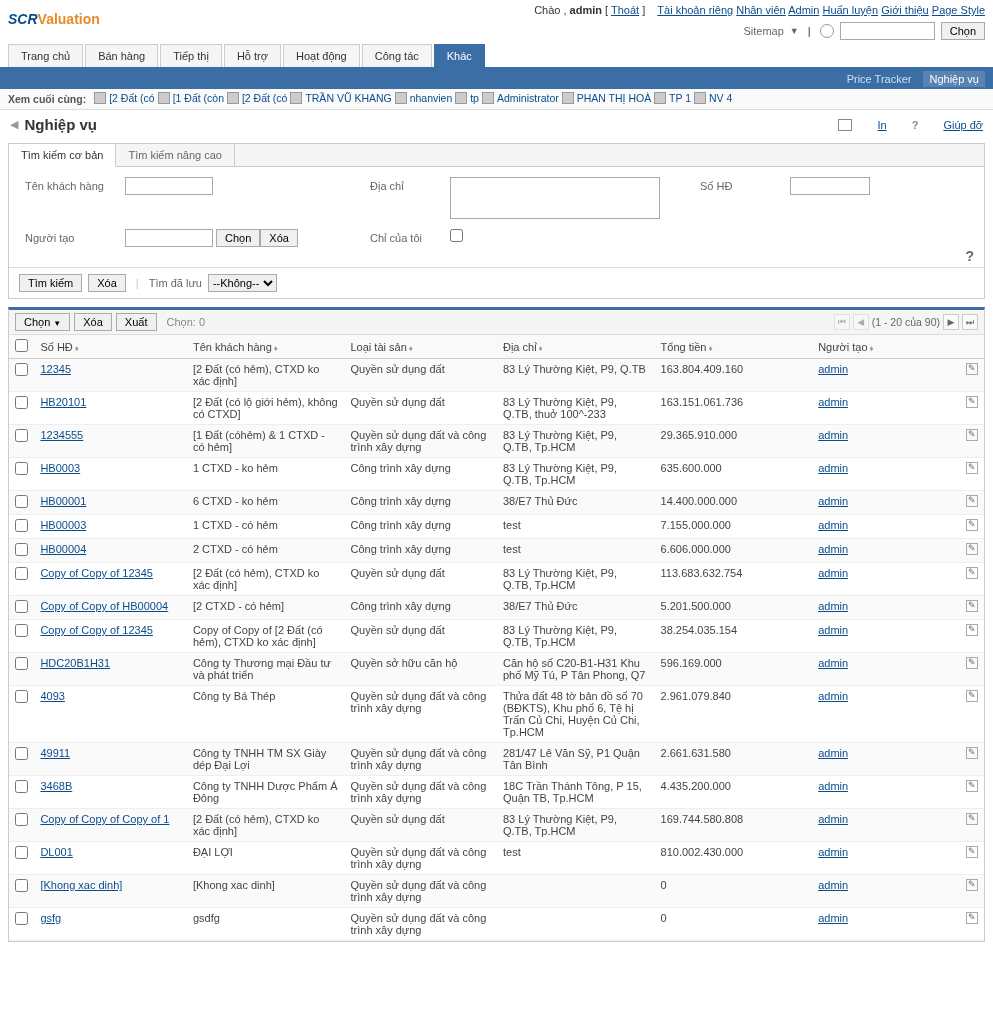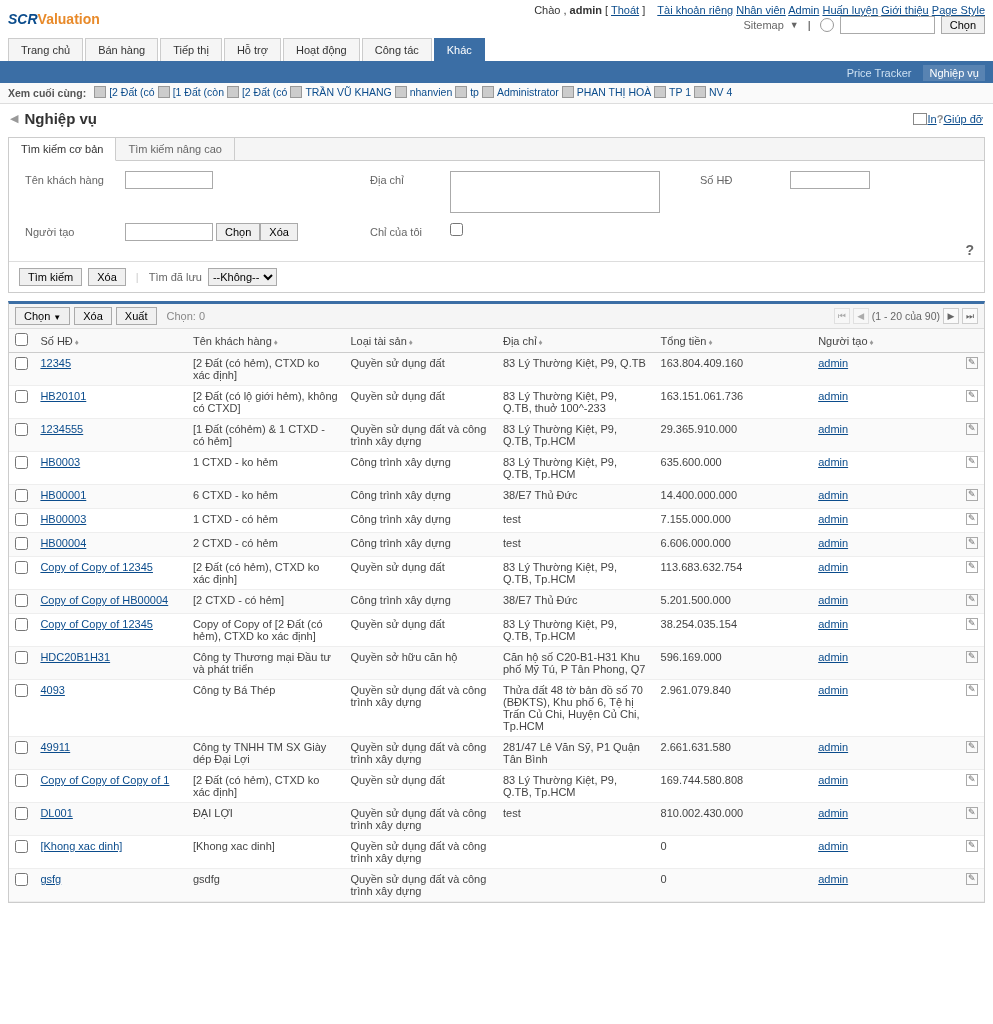--- a/index.html
+++ b/index.html
@@ -4,40 +4,40 @@
 <style>
 * { box-sizing: border-box; margin: 0; padding: 0; }
 body { font-family: Arial, Helvetica, sans-serif; font-size: 11px; color: #333; background: #fff; }
 a { color: #0B4C8C; text-decoration: underline; cursor: pointer; }
 .top-bar { display: flex; justify-content: space-between; align-items: flex-start; padding: 4px 8px; }
 .logo { width: 100px; height: 30px; display: flex; align-items: center; }
 .logo-text { font-weight: bold; font-size: 14px; }
 .logo-text .scr { color: #0B4C8C; font-style: italic; }
 .logo-text .val { color: #E88A2A; }
 .top-right { text-align: right; font-size: 11px; }
-.top-right-line1 { }
+.top-right-line1 { margin-bottom: 6px; }
 .top-right-line2 { display: flex; align-items: center; justify-content: flex-end; gap: 6px; }
 .sitemap { color: #666; }
 .arrow-down { font-size: 9px; color: #666; }
 .reload-icon { width: 14px; height: 14px; display: inline-block; border: 1px solid #999; border-radius: 50%; position: relative; }
 .search-box { width: 95px; height: 18px; border: 1px solid #aaa; padding: 1px 3px; font-size: 11px; }
 .btn { background: #f0f0f0; border: 1px solid #aaa; padding: 2px 8px; font-size: 11px; cursor: pointer; }
 .main-tabs { display: flex; border-bottom: 2px solid #3B6EA5; padding-left: 8px; }
 .main-tab { padding: 5px 12px; border: 1px solid #ccc; border-bottom: none; margin-right: 2px; background: #f5f5f5; cursor: pointer; color: #333; }
 .main-tab.active { background: #3B6EA5; color: #fff; border-color: #3B6EA5; }
 .sub-tabs { background: #3B6EA5; color: #fff; padding: 4px 8px; text-align: right; font-size: 11px; }
 .sub-tabs span { margin-left: 12px; cursor: pointer; color: #cde0f2; }
 .sub-tabs span.active { color: #fff; font-weight: normal; background: rgba(255,255,255,0.15); padding: 2px 6px; }
 .recent-bar { background: #fafafa; border-bottom: 1px solid #ddd; padding: 3px 8px; display: flex; align-items: center; gap: 8px; font-size: 10.5px; color: #666; flex-wrap: wrap; }
 .recent-bar .label { color: #555; font-weight: bold; }
 .recent-item { display: inline-flex; align-items: center; gap: 3px; color: #0B4C8C; cursor: pointer; }
 .recent-item .ri-icon { width: 12px; height: 12px; display: inline-block; background: #ccc; border: 1px solid #999; }
 .page-header { display: flex; justify-content: space-between; align-items: center; padding: 6px 10px; }
 .page-title { font-size: 15px; font-weight: bold; color: #333; }
-.page-header-right { display: flex; align-items: flex-end; gap: 0; font-size: 11px; }
+.page-header-right { display: flex; align-items: flex-end; gap: 25px; font-size: 11px; }
 .panel { border: 1px solid #ccc; margin: 4px 8px; }
 .panel-tabs { display: flex; border-bottom: 1px solid #ccc; background: #f5f5f5; }
 .panel-tab { padding: 5px 12px; border-right: 1px solid #ccc; cursor: pointer; font-size: 11px; color: #666; }
 .panel-tab.active { background: #fff; color: #333; border-bottom: 1px solid #fff; margin-bottom: -1px; }
 .search-form { padding: 10px 16px; background: #fff; }
 .form-row { display: flex; margin-bottom: 10px; }
 .form-group { display: flex; align-items: flex-start; }
 .form-label { width: 100px; color: #666; font-size: 11px; padding-top: 3px; }
 .form-input { width: 88px; height: 18px; border: 1px solid #aaa; padding: 1px 3px; font-size: 11px; }
 .form-textarea { width: 210px; height: 42px; border: 1px solid #aaa; resize: none; font-size: 11px; }
@@ -359,20 +359,30 @@
           <td><a>49911</a></td>
           <td>Công ty TNHH TM SX Giày dép Đại Lợi</td>
           <td>Quyền sử dụng đất và công trình xây dựng</td>
           <td>281/47 Lê Văn Sỹ, P1 Quận Tân Bình</td>
           <td>2.661.631.580</td>
           <td><a>admin</a></td>
           <td class="col-edit"><span class="edit-icon"></span></td>
         </tr>
         <tr>
           <td class="col-chk"><input type="checkbox" class="chk" style=""></td>
+          <td><a>3468B</a></td>
+          <td>Công ty TNHH Dược Phẩm Á Đông</td>
+          <td>Quyền sử dụng đất và công trình xây dựng</td>
+          <td>18C Trần Thánh Tông, P 15, Quận TB, Tp.HCM</td>
+          <td>4.435.200.000</td>
+          <td><a>admin</a></td>
+          <td class="col-edit"><span class="edit-icon"></span></td>
+        </tr>
+        <tr>
+          <td class="col-chk"><input type="checkbox" class="chk" style=""></td>
           <td><a>Copy of Copy of Copy of 1</a></td>
           <td>[2 Đất (có hẻm), CTXD ko xác định]</td>
           <td>Quyền sử dụng đất</td>
           <td>83 Lý Thường Kiệt, P9, Q.TB, Tp.HCM</td>
           <td>169.744.580.808</td>
           <td><a>admin</a></td>
           <td class="col-edit"><span class="edit-icon"></span></td>
         </tr>
         <tr>
           <td class="col-chk"><input type="checkbox" class="chk" style=""></td>

